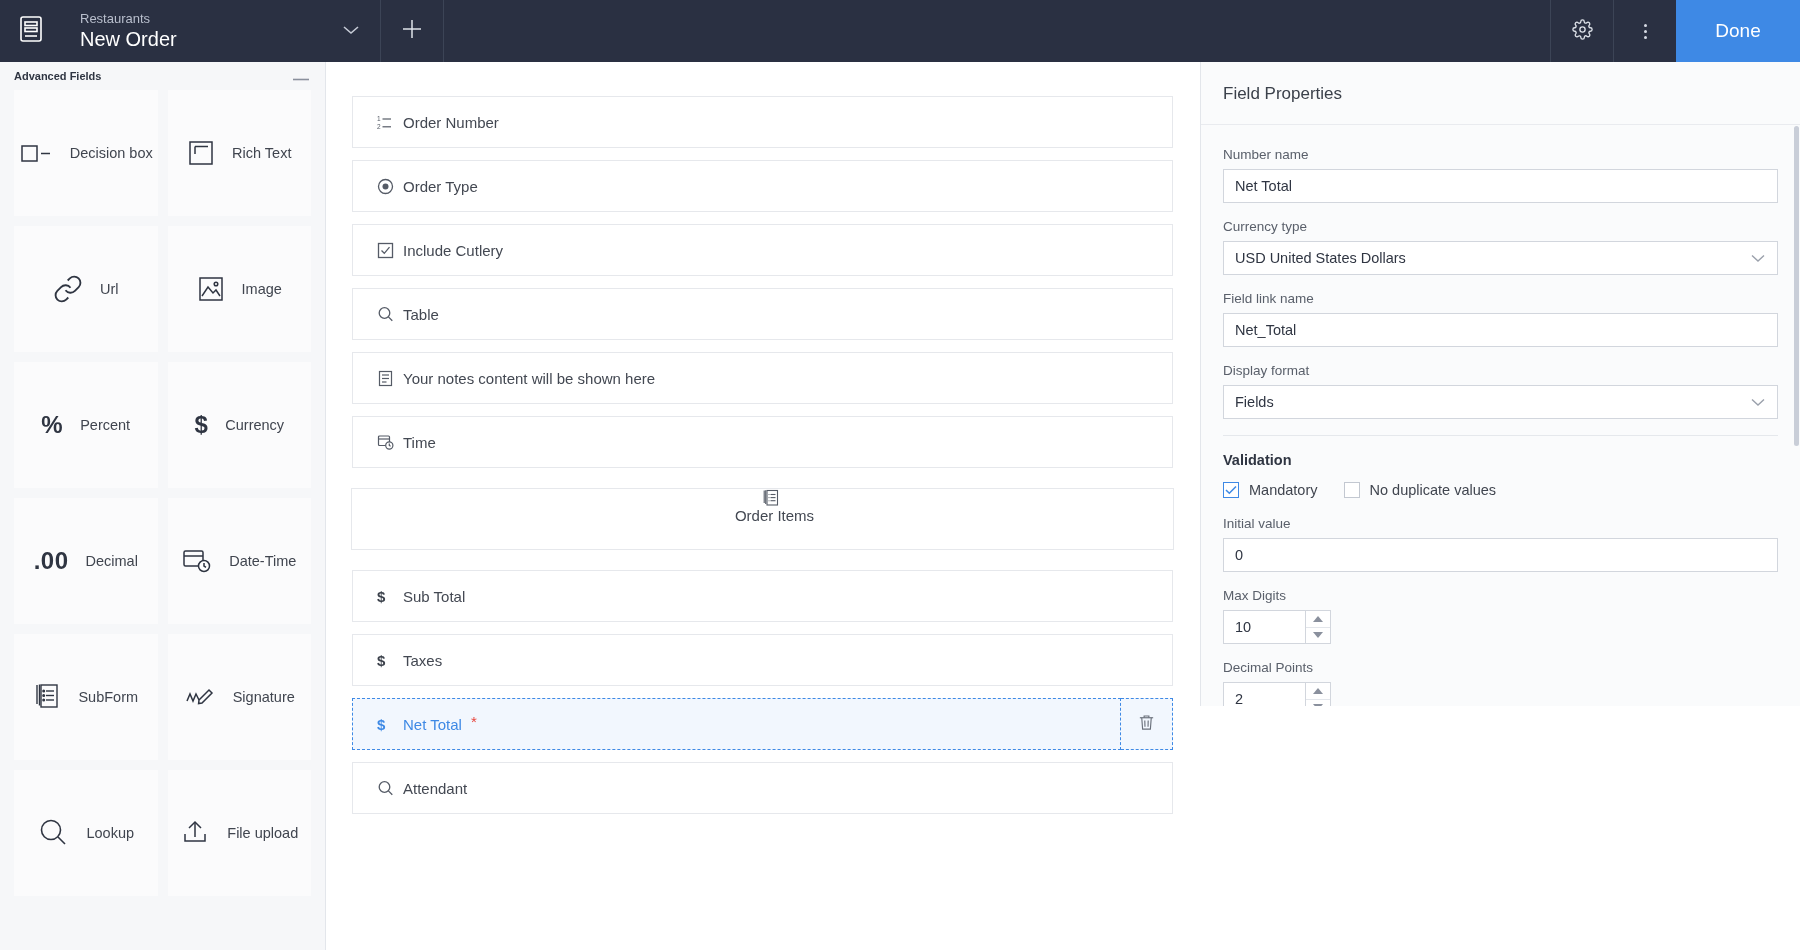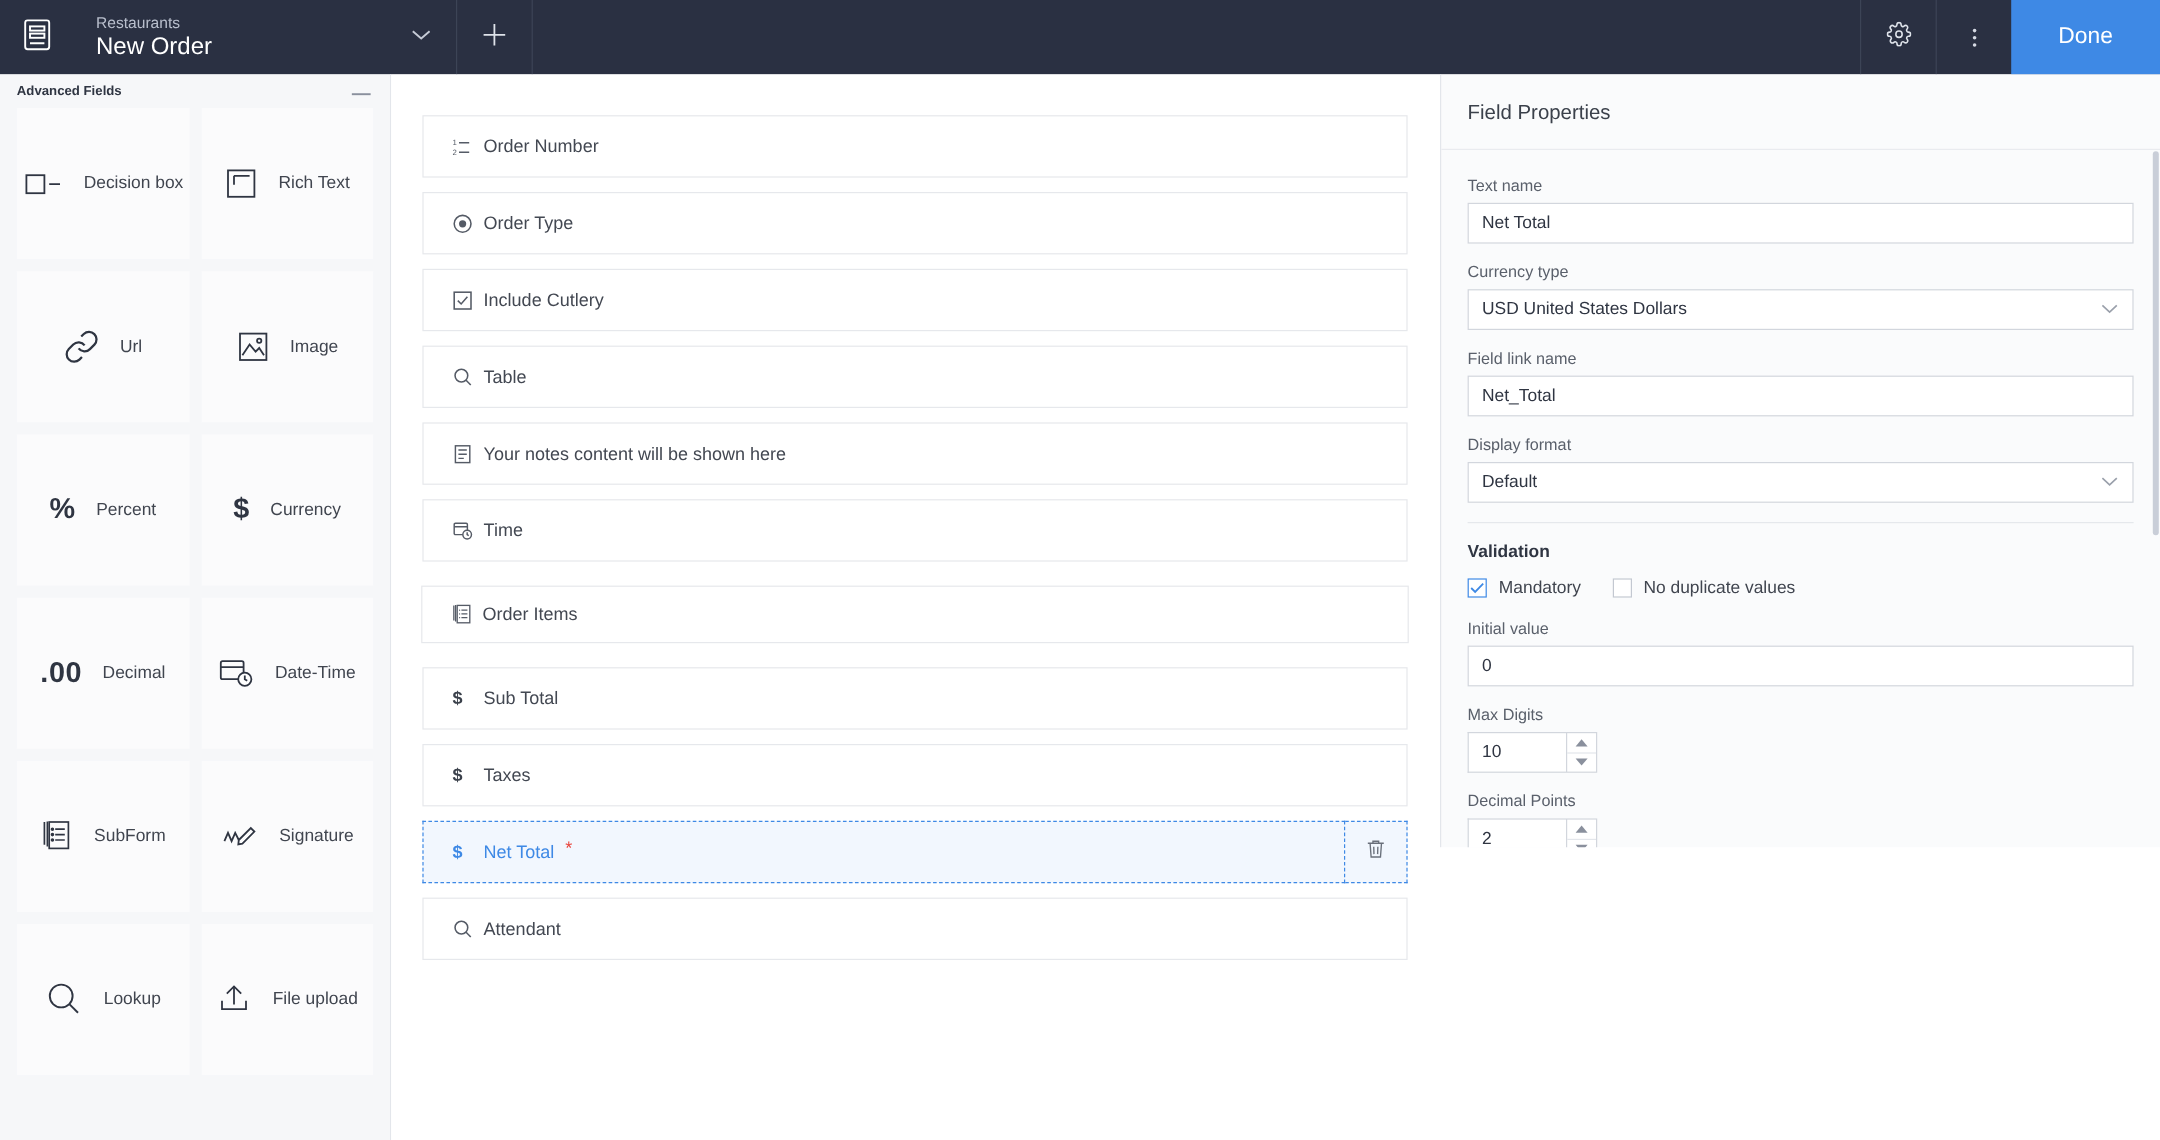--- a/index.html
+++ b/index.html
@@ -95,21 +95,21 @@
     padding-left: 24px;
     margin-bottom: 12px;
     font-size: 15px; color: #434852;
     cursor: pointer;
   }
   .formrow .ricon {
     width: 26px; display: flex; align-items: center; justify-content: flex-start;
     color: #555b66; flex: none;
   }
   .formrow.wide { margin-left: -1px; margin-right: -1px; }
-  .formrow.sub { height: 48px; }
+  .formrow.sub { height: 62px; flex-direction: column; }
   .formrow.selected {
     border: 1px dashed #3e89e5;
     background: #f2f7fe;
     color: #3e89e5;
     position: relative;
     margin-bottom: 12px;
   }
   .formrow.selected .ricon { color: #3e89e5; }
   .req-star { color: #e8453c; font-size: 15px; margin-left: 9px; line-height: 1; position: relative; top: -3px; }
   .sel-wrap { display: flex; margin-bottom: 12px; }
@@ -507,21 +507,21 @@
 
   </div>
 </div>
 
 <div class="rightpanel">
   <div class="rp-title">Field Properties</div>
   <div class="scrollbar"></div>
   <div class="rp-body">
 
     <div class="rp-group">
-      <div class="rp-label">Text name</div>
+      <div class="rp-label">Number name</div>
       <input class="rp-input" value="Net Total" style="">
     </div>
 
     <div class="rp-group">
       <div class="rp-label">Currency type</div>
       <div class="rp-select">
         <span>USD United States Dollars</span>
         <span>
           <svg width="16" height="10" viewBox="0 0 16 10" fill="none" stroke="#9aa0ab" stroke-width="1.4">
               <polyline points="2,2.5 8,8 14,2.5"></polyline>
@@ -531,21 +531,21 @@
     </div>
 
     <div class="rp-group">
       <div class="rp-label">Field link name</div>
       <input class="rp-input" value="Net_Total" style="">
     </div>
 
     <div class="rp-group">
       <div class="rp-label">Display format</div>
       <div class="rp-select">
-        <span>Default</span>
+        <span>Fields</span>
         <span>
           <svg width="16" height="10" viewBox="0 0 16 10" fill="none" stroke="#9aa0ab" stroke-width="1.4">
               <polyline points="2,2.5 8,8 14,2.5"></polyline>
             </svg>
         </span>
       </div>
     </div>
 
     <div class="rp-sep"></div>
 

